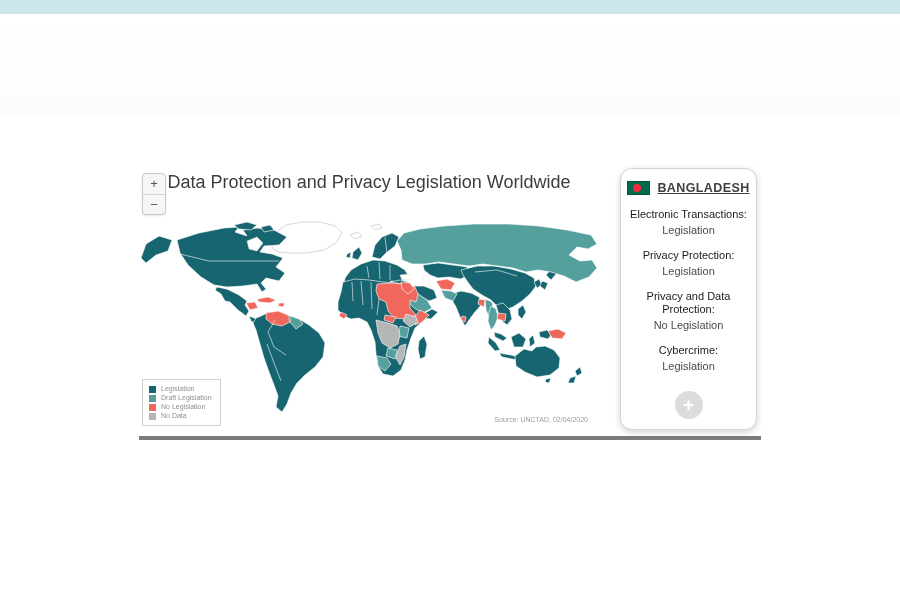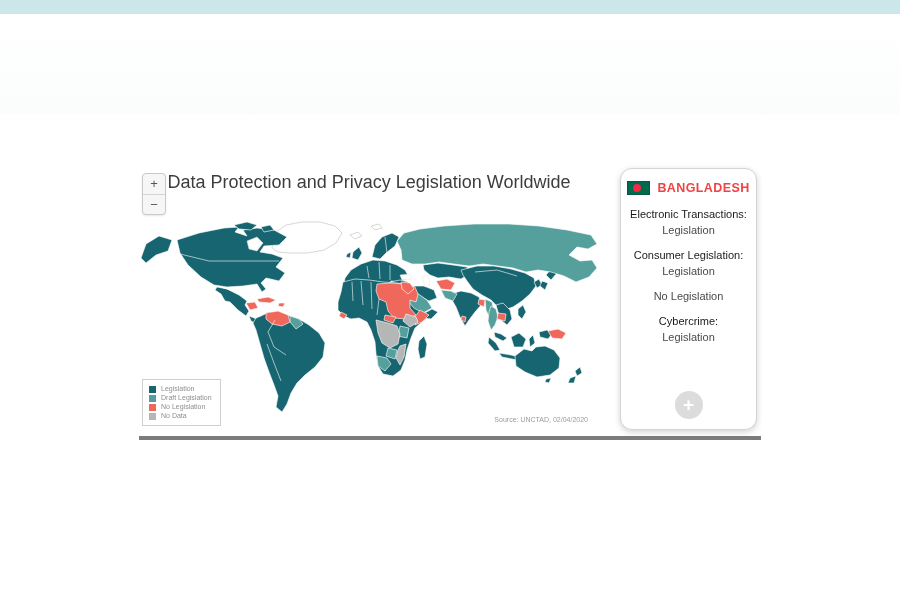--- a/index.html
+++ b/index.html
@@ -42,21 +42,21 @@
 
   .scrollbar { position:absolute; left:0; top:276px; width:622px; height:4px; background:#7c7c7c; }
 
   .panel { position:absolute; left:481px; top:8px; width:137px; height:262px; box-sizing:border-box;
     background:#fff; border:1px solid #d4d4d4; border-radius:12px;
     box-shadow:0 2px 6px rgba(0,0,0,.18); padding:12px 8px; text-align:center; }
   .panel-header { display:flex; align-items:center; justify-content:center; gap:7px; }
   .flag { width:23px; height:14px; position:relative; flex:0 0 auto;
     box-shadow:inset 0 0 0 1px rgba(0,0,0,.15); }
   .flag-disc { position:absolute; width:8px; height:8px; border-radius:50%; left:6px; top:3px; }
-  .country { font-size:12.5px; font-weight:bold; color:#ef4444; letter-spacing:.4px; }
+  .country { font-size:12.5px; font-weight:bold; color:#404040; letter-spacing:.4px;text-decoration:underline; }
   .section { margin-top:13px; }
   .section-label { font-size:11px; font-weight:normal; color:#1a1a1a; line-height:13px; }
   .section-value { font-size:11px; color:#4a4a4a; margin-top:3px; line-height:12px; }
   .expand { position:absolute; bottom:10px; left:50%; margin-left:-14px; width:28px; height:28px;
     border-radius:50%; background:#dcdcdc; border:0; color:#fff; font-size:19px; font-weight:bold;
     line-height:28px; text-align:center; padding:0; cursor:pointer;
     font-family:"Liberation Sans", sans-serif; }
 </style>
 </head>
 <body>
@@ -205,24 +205,25 @@
         <span class="flag-disc" style="background: rgb(244, 42, 65);"></span>
       </span>
       <span class="country">BANGLADESH</span>
     </div>
 
     <div class="section">
       <div class="section-label">Electronic Transactions:</div>
       <div class="section-value">Legislation</div>
     </div>
     <div class="section">
-      <div class="section-label">Consumer Legislation:</div>
+      <div class="section-label">Privacy Protection:</div>
       <div class="section-value">Legislation</div>
     </div>
     <div class="section">
+      <div class="section-label">Privacy and Data Protection:</div>
       <div class="section-value">No Legislation</div>
     </div>
     <div class="section">
       <div class="section-label">Cybercrime:</div>
       <div class="section-value">Legislation</div>
     </div>
 
     <button class="expand">+</button>
   </div>
 

